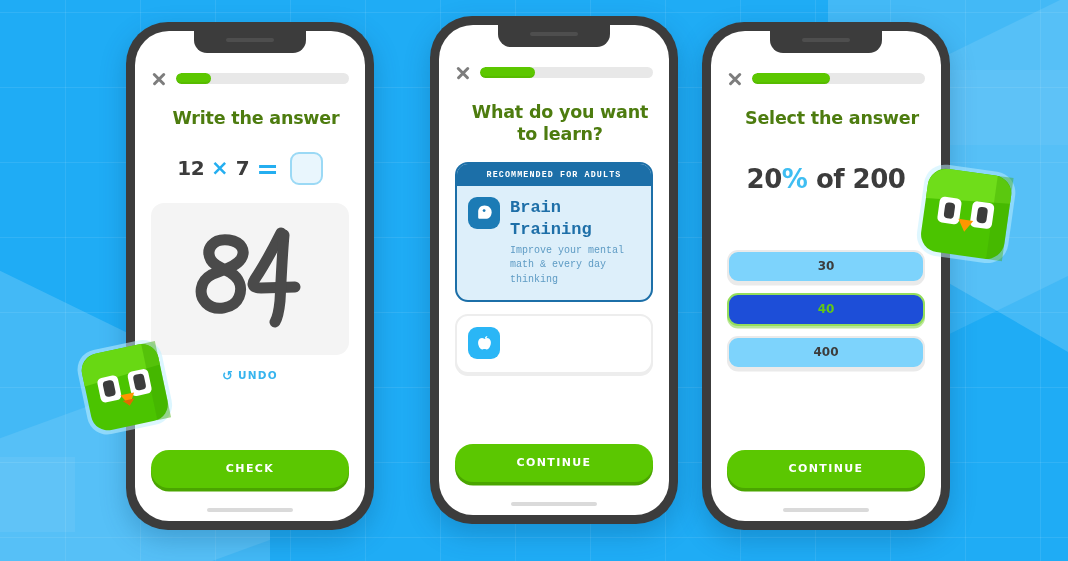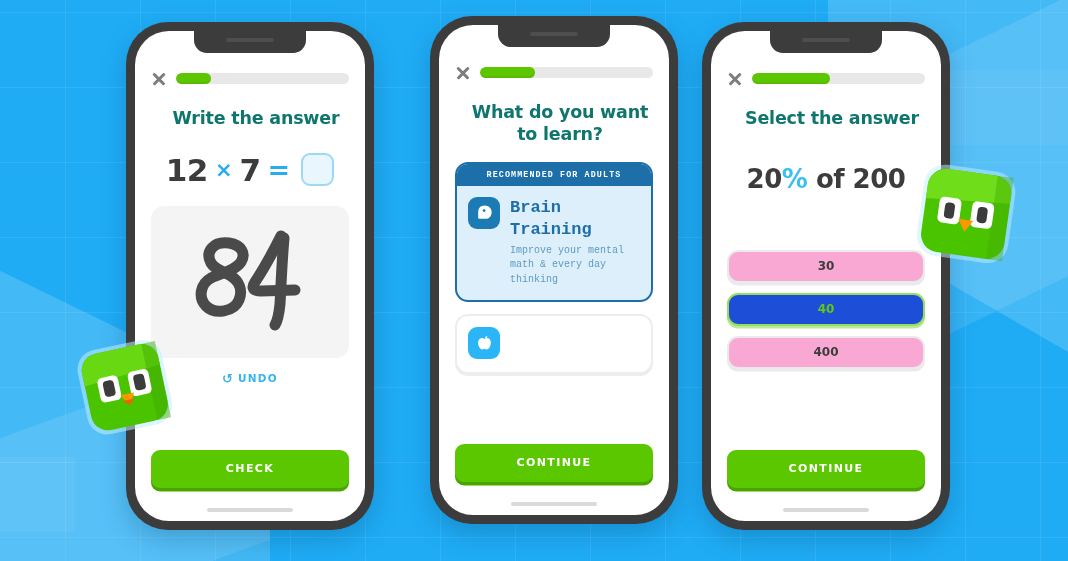--- a/index.html
+++ b/index.html
@@ -86,31 +86,31 @@
     flex: 1; height: 11px; background: #E8E8E8; border-radius: 7px;
     overflow: hidden;
   }
   .progress-fill {
     height: 100%; background: #5CC700; border-radius: 7px;
     box-shadow: inset 0 -2px 0 rgba(0,0,0,0.05);
   }
 
   
   .heading {
-    text-align: center; font-weight: 800; color: #0f766e;
+    text-align: center; font-weight: 800; color: #4d7c0f;
     font-size: 17.5px; letter-spacing: -0.2px; line-height: 1.25;
     padding: 22px 20px 0 20px; flex: none; margin-left: 12px;
   }
 
   
   .equation {
     display: flex; align-items: center; justify-content: center;
     gap: 7px; padding: 22px 0 0 0; flex: none;
   }
-  .eq-num { font-size: 31px; font-weight: 800; color: #3C3C3C; letter-spacing: -0.5px; }
+  .eq-num { font-size: 20px; font-weight: 800; color: #3C3C3C; letter-spacing: -0.5px; }
   .eq-op  { font-size: 21px; font-weight: 800; color: #24AEF0; }
   .eq-eq  { font-size: 27px; font-weight: 800; color: #24AEF0; }
   .answer-box {
     width: 33px; height: 33px; border-radius: 9px;
     border: 2px solid #9BD9F5; background: #E9F6FD; margin-left: 4px;
   }
   .draw-area {
     margin: 18px 16px 0 16px; height: 152px;
     background: #F4F4F4; border-radius: 13px;
     display: flex; align-items: center; justify-content: center; flex: none;
@@ -122,21 +122,21 @@
   .undo-icon { color: #37B4EE; font-size: 13px; font-weight: 700; line-height: 1; }
   .undo-text {
     color: #37B4EE; font-size: 10.5px; font-weight: 800;
     letter-spacing: 1.3px;
   }
 
   
   .cta-wrap { margin-top: auto; padding: 0 16px 20px 16px; flex: none; }
   .cta {
     width: 100%; height: 38px; border: none; cursor: pointer;
-    background: #5BC701; border-radius: 9px;
+    background: #5BC701; border-radius: 18px;
     box-shadow: 0 3.5px 0 #4AA500;
     color: #fff; font-weight: 800; font-size: 11px;
     letter-spacing: 1.4px; font-family: inherit;
     display:flex; align-items:center; justify-content:center;
   }
 
   
   .cards { padding: 16px 16px 0 16px; flex: none; }
   .card-rec {
     border-radius: 13px; overflow: hidden; background: #DDEFFA;
@@ -172,21 +172,21 @@
   .question {
     text-align: center; padding: 34px 12px 0 12px; flex: none;
     font-size: 26px; font-weight: 800; color: #3C3C3C; letter-spacing: -0.5px;
   }
   .q-pct { color: #3FBEF2; }
   .options { padding: 56px 16px 0 16px; display:flex; flex-direction:column; gap:10px; flex:none; }
   .option {
     height: 33px; border-radius: 11px; display: flex;
     align-items: center; justify-content: center;
     font-size: 12px; font-weight: 800; cursor: pointer;
-    border: 2px solid #EAEAEA; background: #f9a8d4; color: #3C3C3C;
+    border: 2px solid #EAEAEA; background: #7dd3fc; color: #3C3C3C;
     box-shadow: 0 2.5px 0 #EAEAEA;
   }
   .option.selected {
     background: #1d4ed8; border-color: #95DE5C; color: #63C617;
     box-shadow: 0 2.5px 0 #BCE99A;
   }
 
   
   .duo { position: absolute; z-index: 20; }
   #duo-left  { left: 72px;  top: 332px; width: 108px; height: 112px; }

